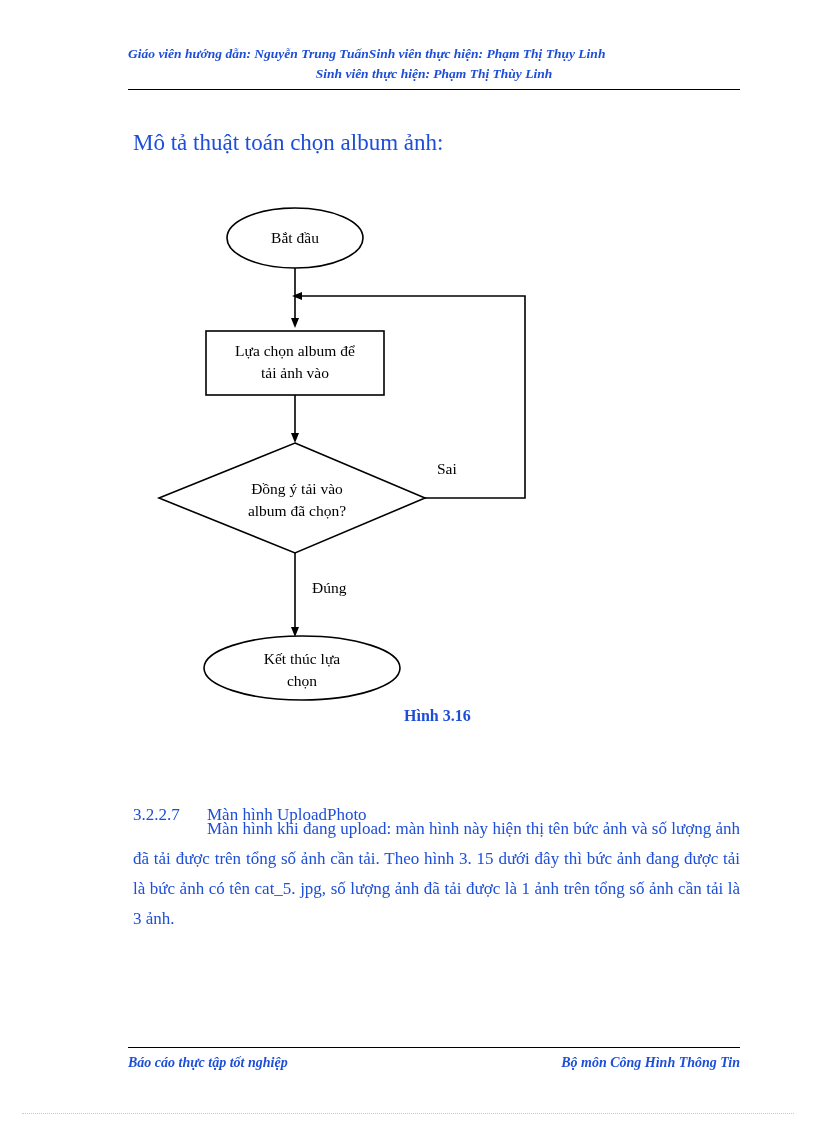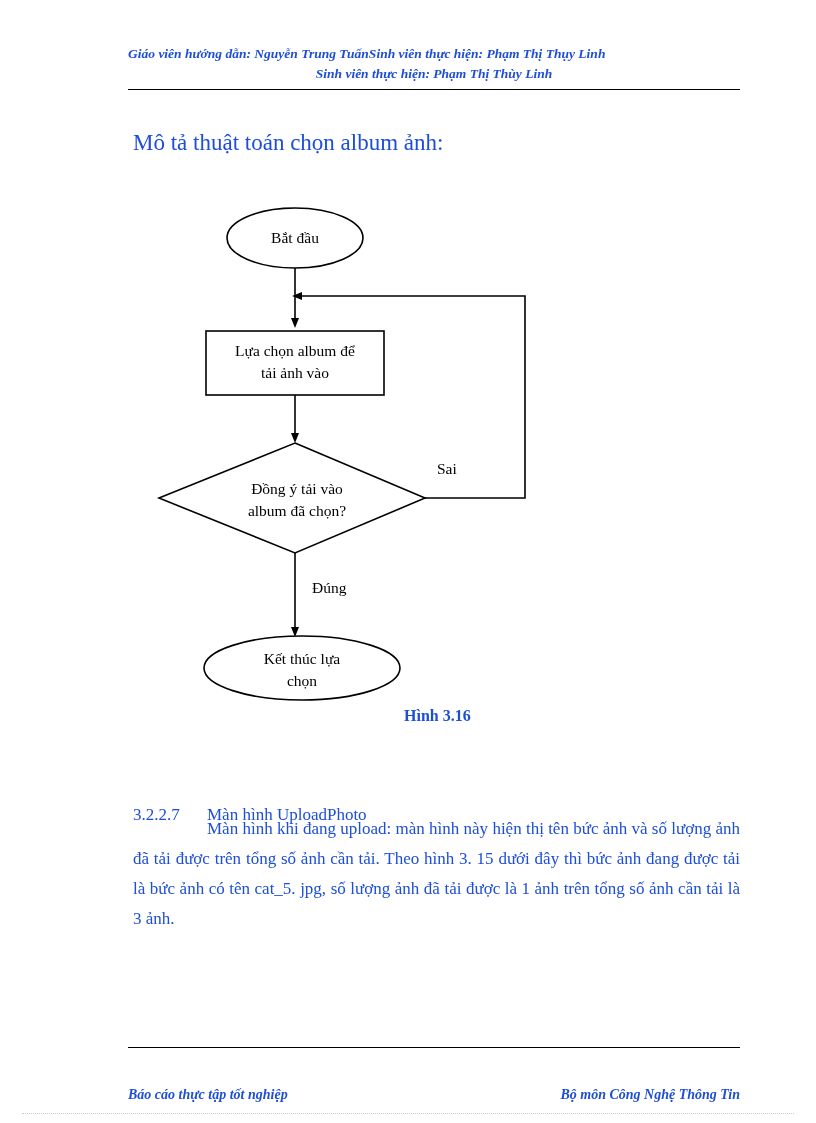--- a/index.html
+++ b/index.html
@@ -113,21 +113,20 @@
     width: 612px;
     height: 0;
     border-top: 1.6px solid #000;
   }
   .footer {
     position: absolute;
     left: 128px;
     top: 1055px;
     width: 612px;
     height: 22px;
-    margin-top: 32px;
   }
   .footer-left {
     position: absolute;
     left: 0;
     top: 0;
     font-style: italic;
     font-weight: bold;
     font-size: 14px;
     white-space: nowrap;
   }
@@ -213,18 +212,18 @@
 
   <div class="sec-heading">
     <span class="sec-num">3.2.2.7</span><span>Màn hình UploadPhoto</span>
   </div>
 
   <div class="para para-2">Màn hình khi đang upload: màn hình này hiện thị tên bức ảnh và số lượng ảnh đã tải được trên tổng số ảnh cần tải. Theo hình 3. 15 dưới đây thì bức ảnh đang được tải là bức ảnh có tên cat_5. jpg, số lượng ảnh đã tải được là 1 ảnh trên tổng số ảnh cần tải là 3 ảnh.</div>
 
   <div class="footer-rule"></div>
   <div class="footer">
     <div class="footer-left">Báo cáo thực tập tốt nghiệp</div>
-    <div class="footer-right">Bộ môn Công Nghệ Thông Tin</div>
+    <div class="footer-right">Bộ môn Công Hình Thông Tin</div>
   </div>
 
   <div class="scan-artifact"></div>
 
 </div>
 
 </body></html>

